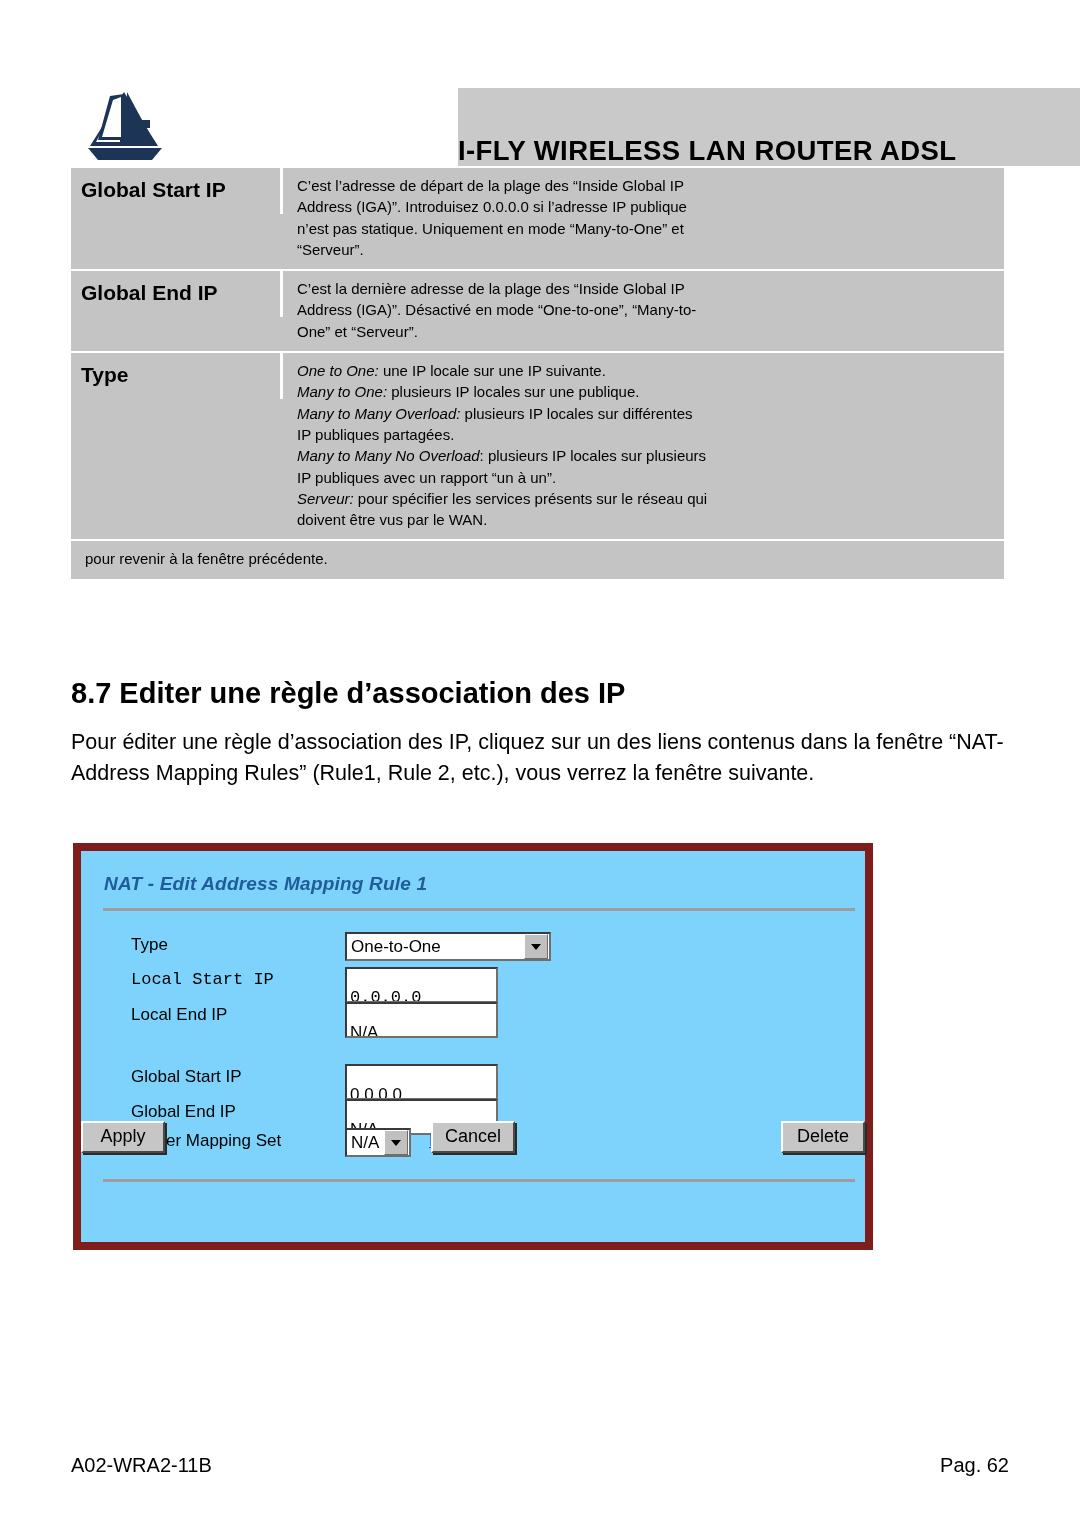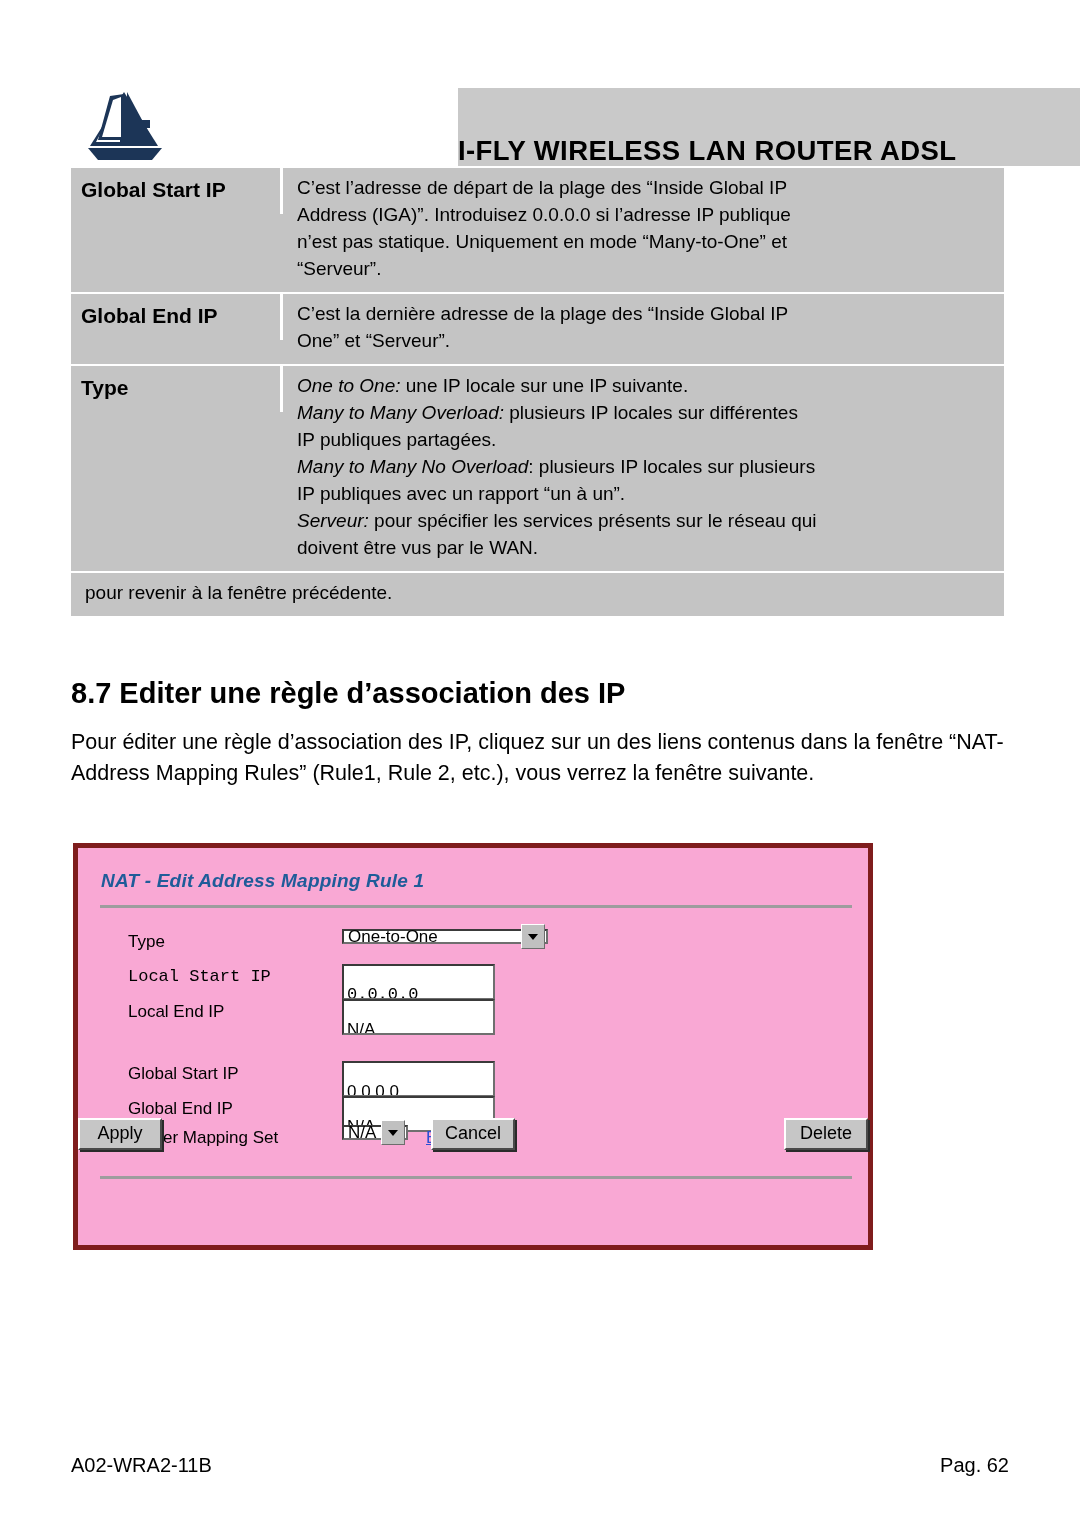--- a/index.html
+++ b/index.html
@@ -67,21 +67,21 @@
     padding: 7px 8px 9px 10px;
     font-size: 21px;
     font-weight: bold;
     line-height: 1.42;
     border-right: 3px solid #ffffff;
   }
   #spec-table .cell-desc {
     flex: 1 1 auto;
     box-sizing: border-box;
     padding: 7px 10px 9px 14px;
-    font-size: 19px;
+    font-size: 15px;
     line-height: 1.42;
   }
   #spec-table .cell-desc .ln { display: block; }
   #spec-table .cell-desc i { font-style: italic; }
 
   
   #section-heading {
     position: absolute;
     left: 71px; top: 676px;
     width: 940px;
@@ -95,22 +95,22 @@
     width: 955px;
     font-size: 21.5px;
     line-height: 1.45;
   }
 
   
   #screenshot {
     position: absolute;
     left: 73px; top: 843px;
     width: 800px; height: 407px;
-    background: #f9a8d4;
-    border: 5px solid #7f1d1d;
+    background: #7dd3fc;
+    border: 8px solid #7f1d1d;
     box-sizing: border-box;
   }
   #dialog-title {
     position: absolute;
     left: 23px; top: 22px;
     font-size: 19px;
     font-weight: bold;
     font-style: italic;
     color: #1f5c99;
     letter-spacing: 0.2px;
@@ -157,21 +157,21 @@
     line-height: 25px;
     padding: 16px 3px;
     color: #000;
     white-space: nowrap;
     overflow: hidden;
   }
 
   .select-box {
     box-sizing: border-box;
     width: 206px;
-    height: 15px;
+    height: 29px;
     background: #ffffff;
     border: 2px solid #6f6f6f;
     border-top-color: #3a3a3a;
     border-left-color: #3a3a3a;
     display: flex;
     align-items: center;
     position: relative;
   }
   .select-box.small { width: 66px; }
   .select-value {
@@ -279,28 +279,30 @@
       <span class="ln">Address (IGA)”. Introduisez 0.0.0.0 si l’adresse IP publique</span>
       <span class="ln">n’est pas statique. Uniquement en mode “Many-to-One” et</span>
       <span class="ln">“Serveur”.</span>
     </div>
   </div>
 
   <div class="row">
     <div class="cell-term">Global End IP</div>
     <div class="cell-desc">
       <span class="ln">C’est la dernière adresse de la plage des “Inside Global IP</span>
+      <span class="ln">Address (IGA)”. Désactivé en mode “One-to-one”, “Many-to-</span>
       <span class="ln">One” et “Serveur”.</span>
     </div>
   </div>
 
   <div class="row">
     <div class="cell-term">Type</div>
     <div class="cell-desc">
       <span class="ln"><i>One to One:</i><span> une IP locale sur une IP suivante.</span></span>
+      <span class="ln"><i>Many to One:</i><span> plusieurs IP locales sur une publique.</span></span>
       <span class="ln"><i>Many to Many Overload:</i><span> plusieurs IP locales sur différentes</span></span>
       <span class="ln">IP publiques partagées.</span>
       <span class="ln"><i>Many to Many No Overload</i><span>: plusieurs IP locales sur plusieurs</span></span>
       <span class="ln">IP publiques avec un rapport “un à un”.</span>
       <span class="ln"><i>Serveur:</i><span> pour spécifier les services présents sur le réseau qui</span></span>
       <span class="ln">doivent être vus par le WAN.</span>
     </div>
   </div>
 
   <div class="row">

